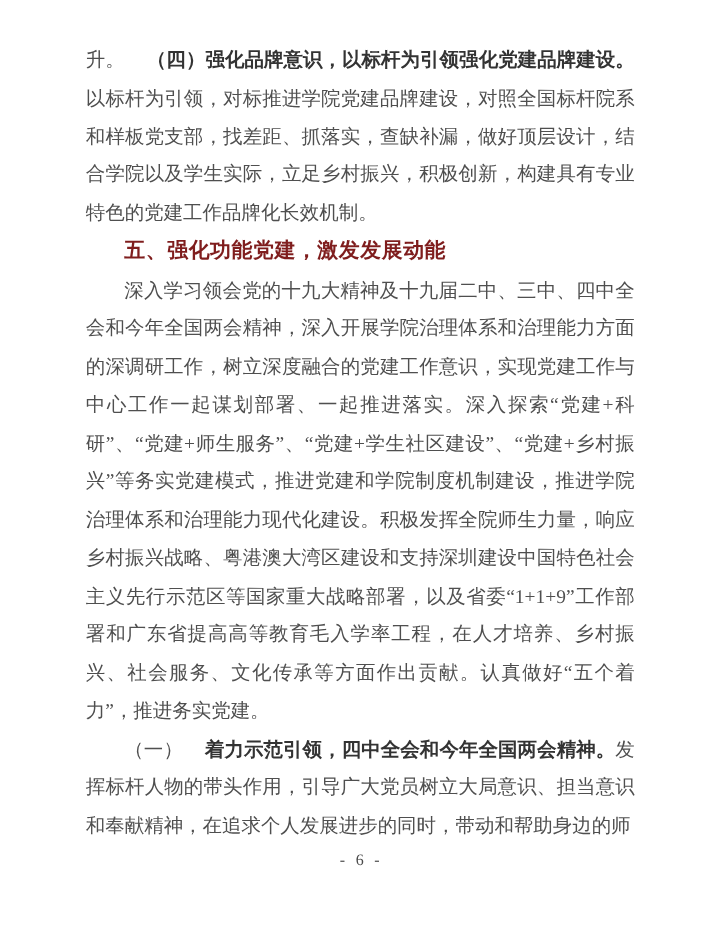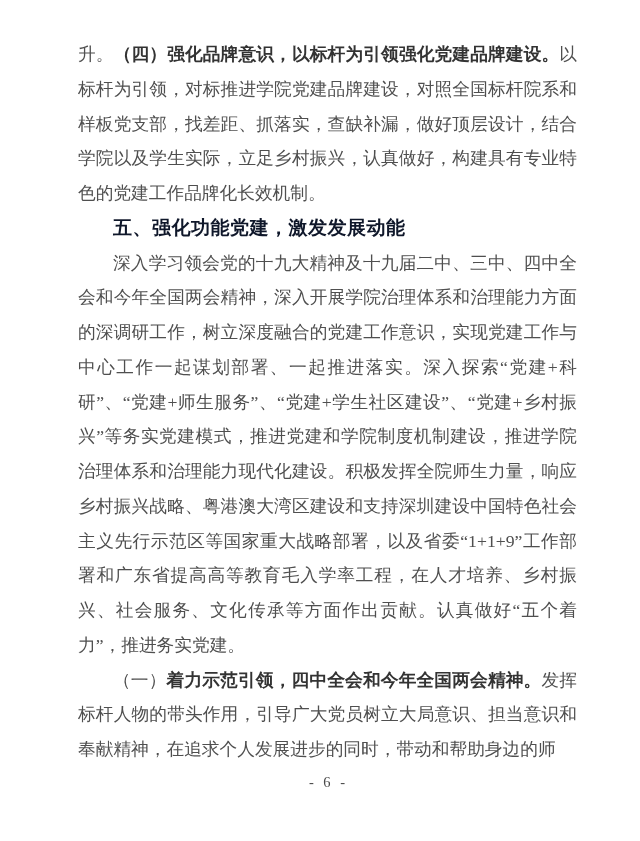--- a/index.html
+++ b/index.html
@@ -32,48 +32,49 @@
   }
   .para.indent {
     text-indent: 35px;
   }
   .seg-regular {
     font-weight: normal;
   }
   .seg-bold {
     font-weight: bold;
     color: #333333;
+    margin-left: 20px;
   }
   .para.heading {
     text-align: left;
   }
   .seg-heading {
     font-family: "Liberation Sans", "DejaVu Sans", sans-serif;
     font-weight: bold;
     font-size: 19px;
-    color: #0f172a;
+    color: #7f1d1d;
     letter-spacing: 0.5px;
   }
   .footer {
     position: absolute;
     top: 774px;
     left: 0;
     width: 640px;
     text-align: center;
     text-indent: 17px;
     font-family: "Liberation Serif", "DejaVu Serif", serif;
     font-size: 14.5px;
     letter-spacing: 3px;
     color: #4a4a4a;
   }
 </style>
 </head>
 <body>
 
 <div class="page">
   <div class="content" id="doc-body">
-      <p class="para body"><span class="seg-regular">升。</span><span class="seg-bold">（四）强化品牌意识，以标杆为引领强化党建品牌建设。</span><span class="seg-regular">以标杆为引领，对标推进学院党建品牌建设，对照全国标杆院系和样板党支部，找差距、抓落实，查缺补漏，做好顶层设计，结合学院以及学生实际，立足乡村振兴，认真做好，构建具有专业特色的党建工作品牌化长效机制。</span></p>
+      <p class="para body"><span class="seg-regular">升。</span><span class="seg-bold">（四）强化品牌意识，以标杆为引领强化党建品牌建设。</span><span class="seg-regular">以标杆为引领，对标推进学院党建品牌建设，对照全国标杆院系和样板党支部，找差距、抓落实，查缺补漏，做好顶层设计，结合学院以及学生实际，立足乡村振兴，积极创新，构建具有专业特色的党建工作品牌化长效机制。</span></p>
       <p class="para heading indent"><span class="seg-heading">五、强化功能党建，激发发展动能</span></p>
       <p class="para body indent"><span class="seg-regular">深入学习领会党的十九大精神及十九届二中、三中、四中全会和今年全国两会精神，深入开展学院治理体系和治理能力方面的深调研工作，树立深度融合的党建工作意识，实现党建工作与中心工作一起谋划部署、一起推进落实。深入探索“党建+科研”、“党建+师生服务”、“党建+学生社区建设”、“党建+乡村振兴”等务实党建模式，推进党建和学院制度机制建设，推进学院治理体系和治理能力现代化建设。积极发挥全院师生力量，响应乡村振兴战略、粤港澳大湾区建设和支持深圳建设中国特色社会主义先行示范区等国家重大战略部署，以及省委“1+1+9”工作部署和广东省提高高等教育毛入学率工程，在人才培养、乡村振兴、社会服务、文化传承等方面作出贡献。认真做好“五个着力”，推进务实党建。</span></p>
       <p class="para body indent"><span class="seg-regular">（一）</span><span class="seg-bold">着力示范引领，四中全会和今年全国两会精神。</span><span class="seg-regular">发挥标杆人物的带头作用，引导广大党员树立大局意识、担当意识和奉献精神，在追求个人发展进步的同时，带动和帮助身边的师</span></p>
     </div>
   <div class="footer">- 6 -</div>
 </div>
 
 </body></html>

